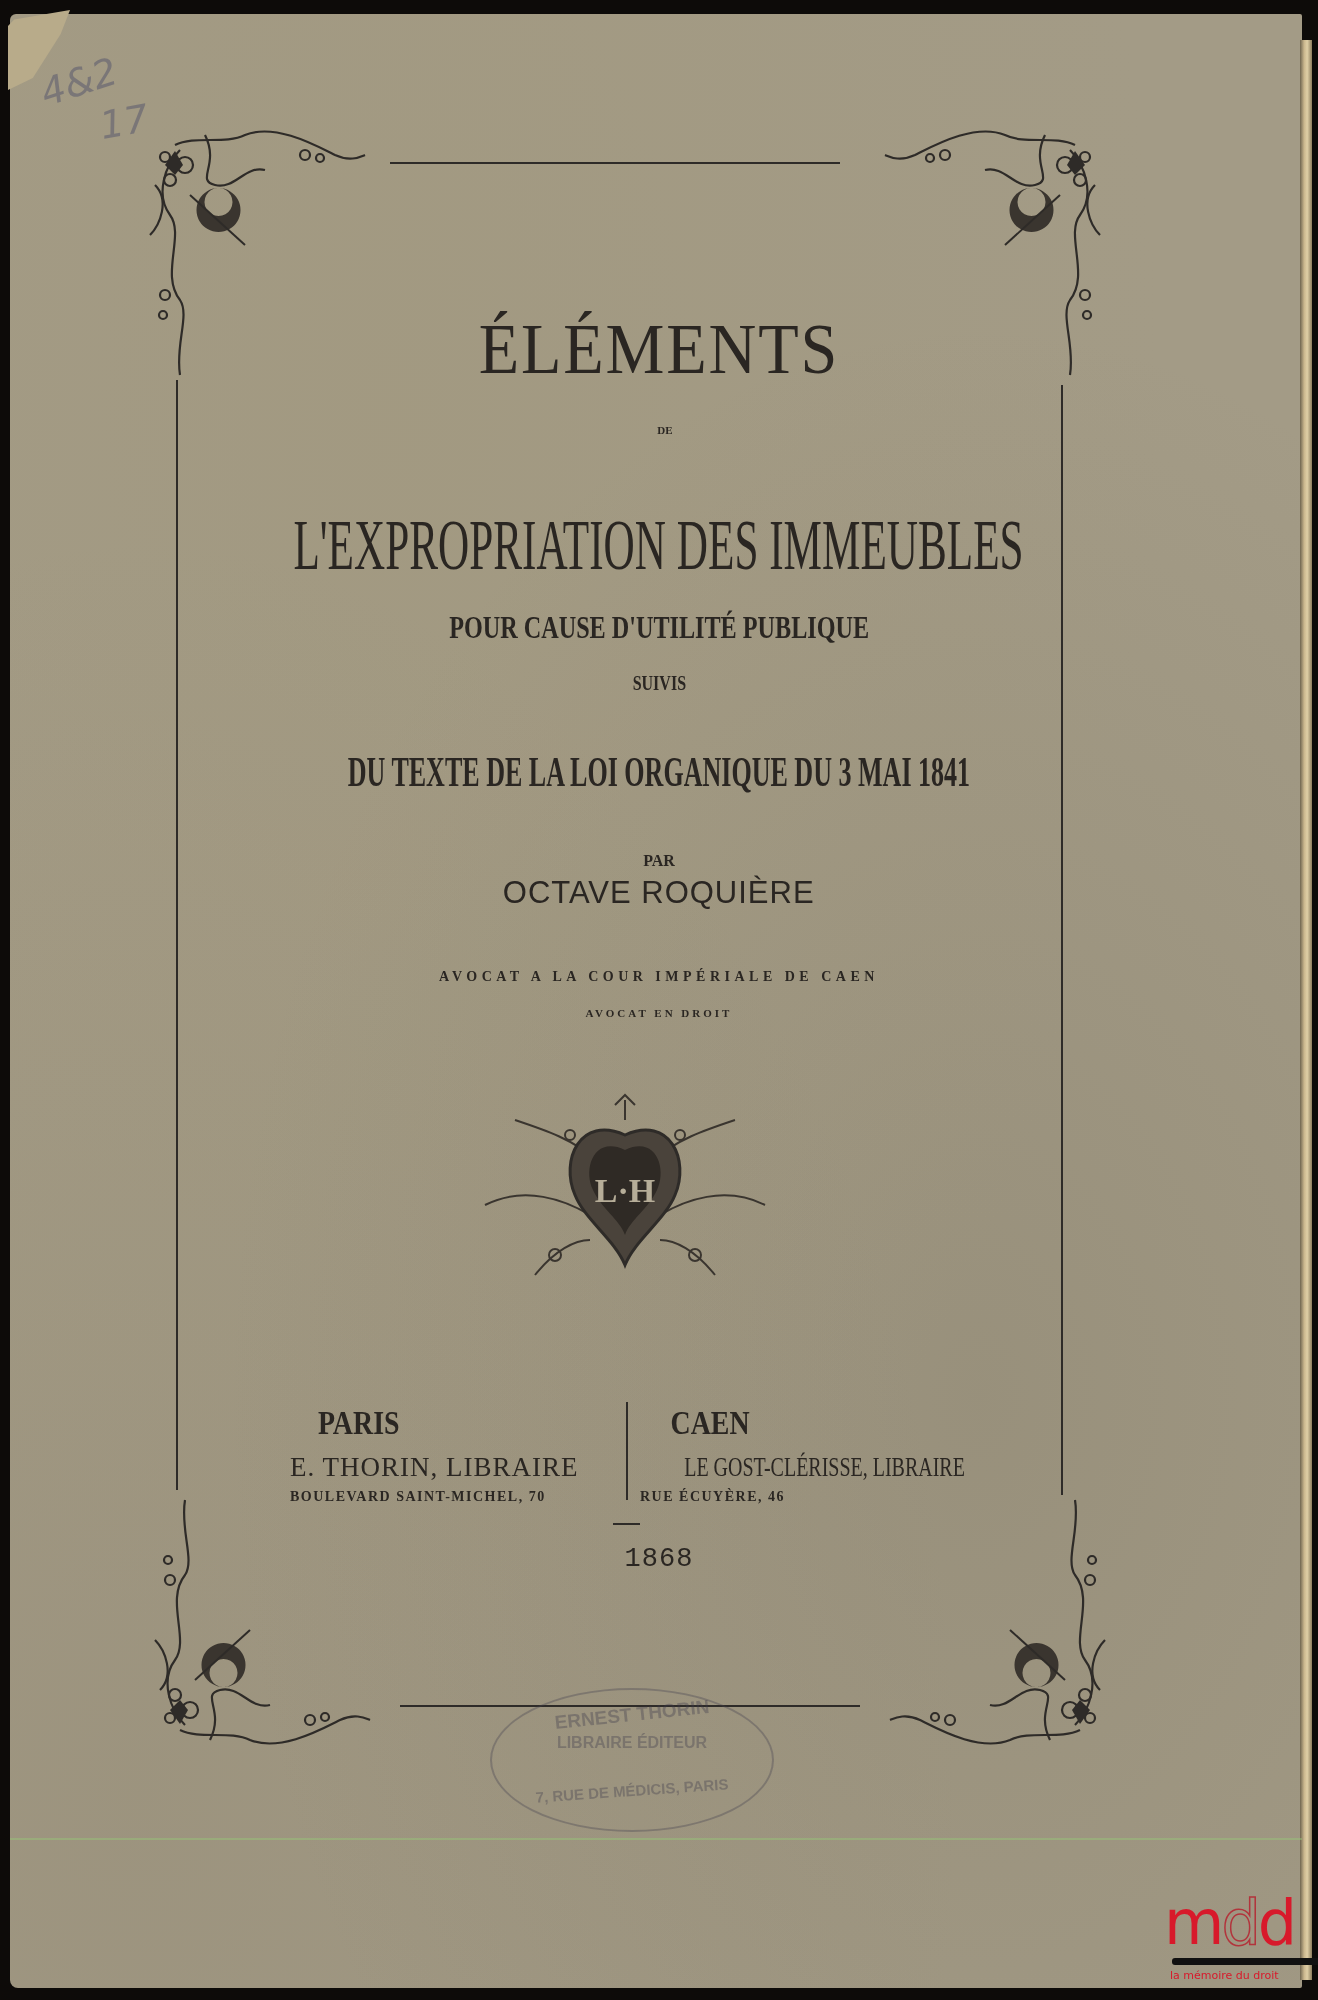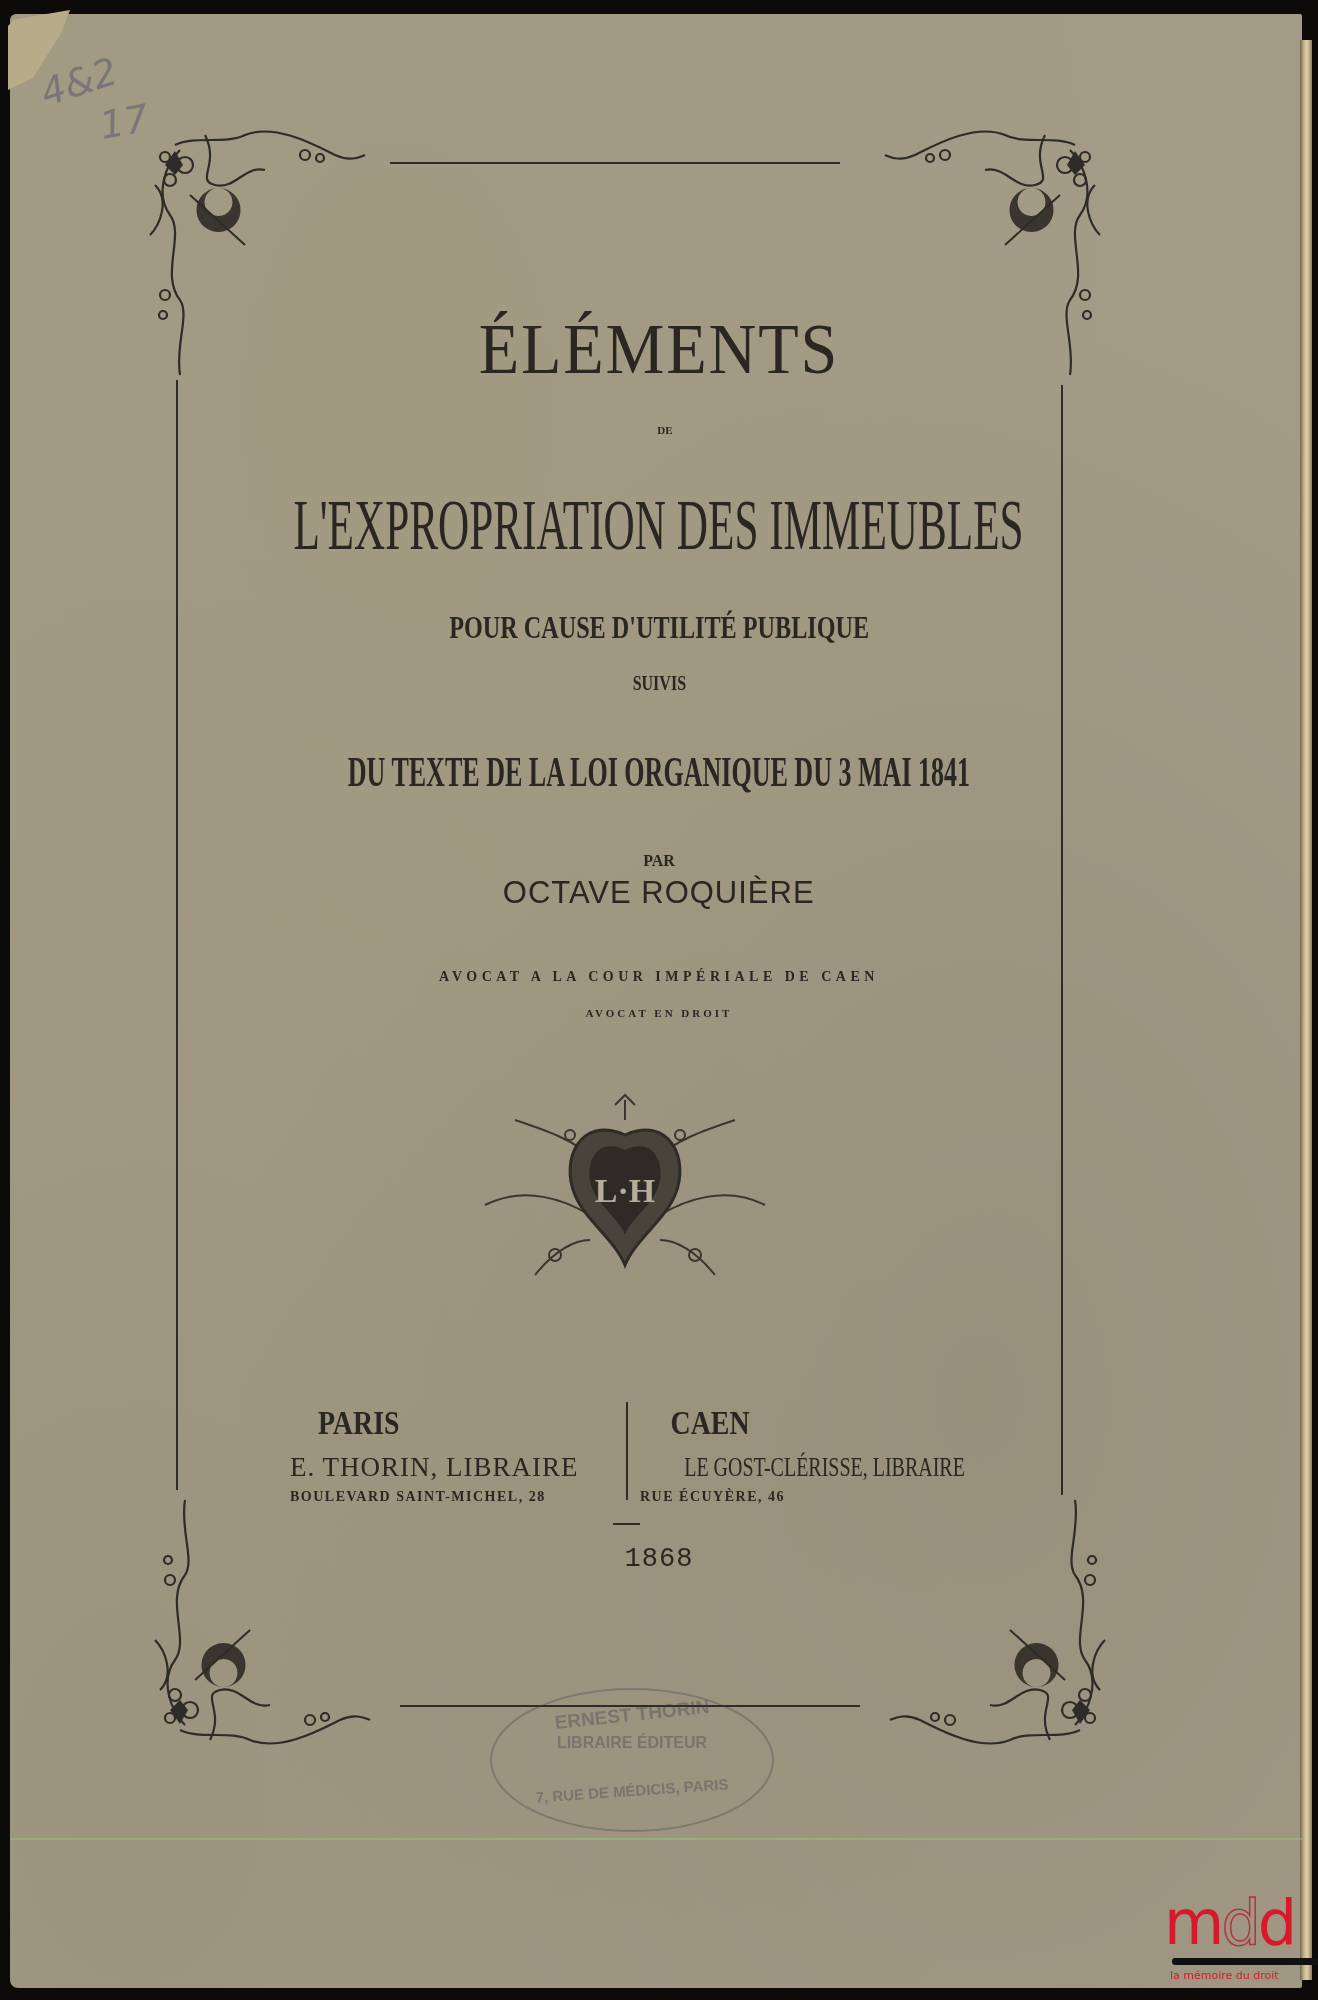--- a/index.html
+++ b/index.html
@@ -33,21 +33,21 @@
   .txt {
     position: absolute; left: 0; width: 1318px; text-align: center;
     color: #2a2622; white-space: nowrap;
   }
   .serif-cond { font-family: "Liberation Serif", serif; margin-top: 32px; }
   .inner { display: inline-block; transform-origin: center; }
 
   .t-elements { top: 276px; font-size: 72px; letter-spacing: 2px; }
   .t-elements .inner { transform: scaleX(0.92); }
   .t-de1 { top: 392px; font-size: 11px; font-weight: bold; left: 6px; }
-  .t-expro { top: 452px; font-size: 72px; }
+  .t-expro { top: 472px; font-size: 72px; }
   .t-expro .inner { transform: scaleX(0.60); }
   .t-pour { top: 578px; font-size: 31px; font-weight: bold; }
   .t-pour .inner { transform: scaleX(0.78); }
   .t-suivis { top: 640px; font-size: 20px; font-weight: bold; }
   .t-suivis .inner { transform: scaleX(0.80); }
   .t-dutexte { top: 716px; font-size: 42px; font-weight: bold; }
   .t-dutexte .inner { transform: scaleX(0.62); }
   .t-par { top: 820px; font-size: 16px; font-weight: bold; }
   .t-author { top: 874px; font-size: 32px; font-family: "Liberation Sans", sans-serif; text-decoration: underline; }
   .t-author .inner { transform: scaleX(0.97); letter-spacing: 1px; }
@@ -195,21 +195,21 @@
     <path d="M150 30 L150 10 M140 15 L150 5 L160 15"></path>
   </g>
   <path d="M150 45 C105 25 85 70 100 105 C110 130 140 150 150 175 C160 150 190 130 200 105 C215 70 195 25 150 45 Z" fill="#4a433b" stroke="#2e2b28" stroke-width="3"></path>
   <path d="M150 60 C118 45 108 80 118 100 C126 118 145 130 150 145 C155 130 174 118 182 100 C192 80 182 45 150 60 Z" fill="#2f2a25"></path>
   <text x="150" y="112" text-anchor="middle" font-family="Liberation Serif, serif" font-size="34" font-weight="bold" fill="#b6ad98">L·H</text>
 </svg>
 
 <div class="imprint-col imprint-left">
   <span class="city">PARIS</span>
   <span class="pub">E. THORIN, LIBRAIRE</span>
-  <span class="addr">BOULEVARD SAINT-MICHEL, 28</span>
+  <span class="addr">BOULEVARD SAINT-MICHEL, 70</span>
 </div>
 <div class="rule" style="left:626px; top:1402px; width:2px; height:98px;"></div>
 <div class="imprint-col imprint-right">
   <span class="city">CAEN</span>
   <span class="pub pub-right">LE GOST-CLÉRISSE, LIBRAIRE</span>
   <span class="addr">RUE ÉCUYÈRE, 46</span>
 </div>
 <div class="rule" style="left:613px; top:1523px; width:27px; height:2px;"></div>
 <div class="txt t-year"><span class="inner">1868</span></div>
 

